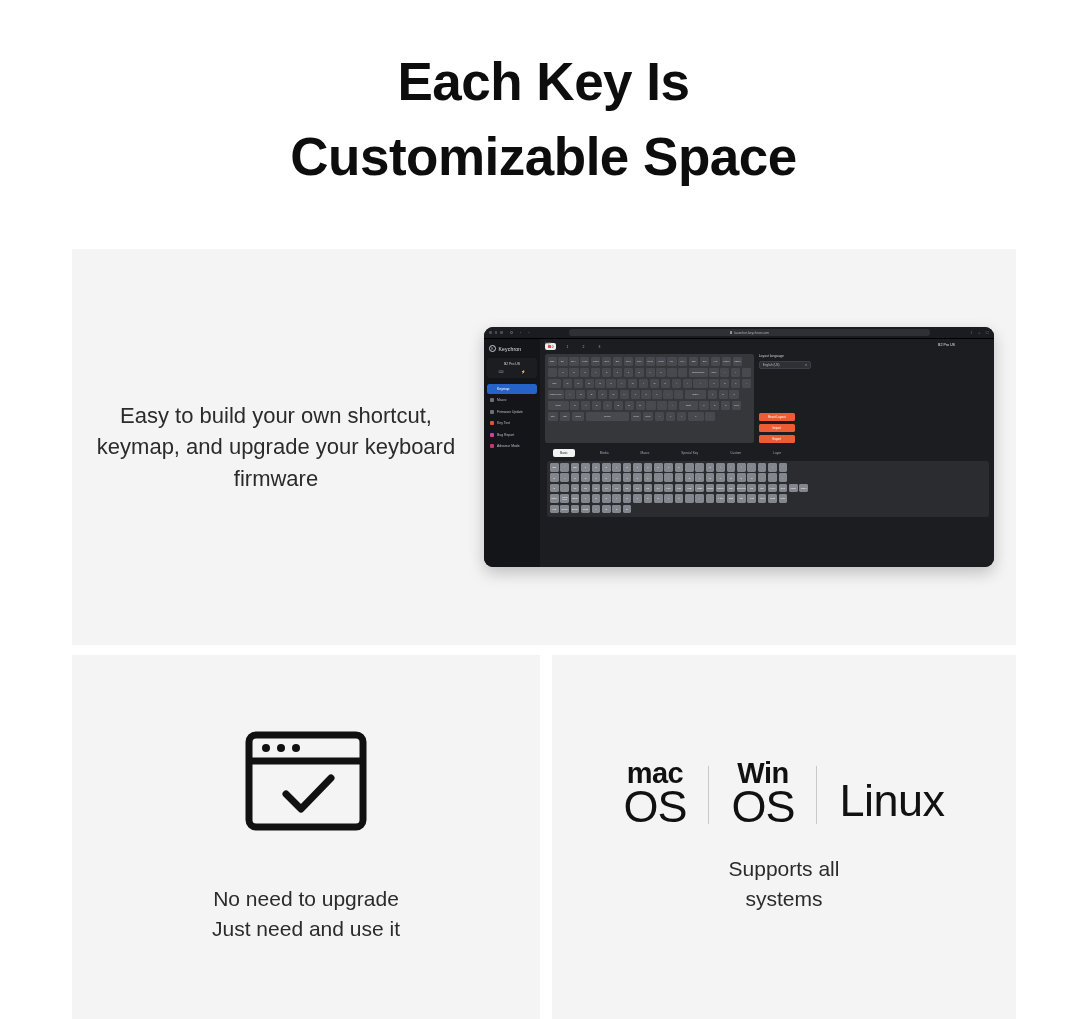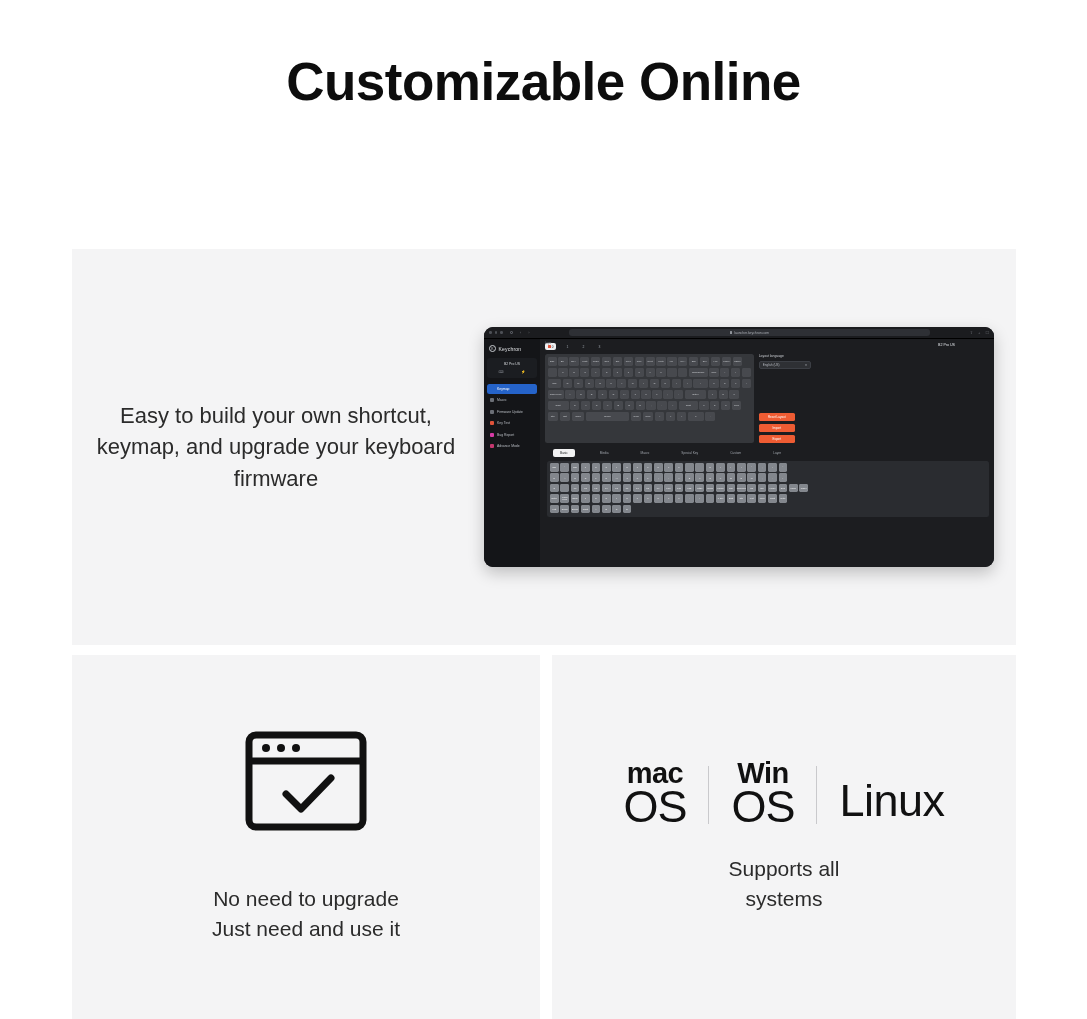--- a/index.html
+++ b/index.html
@@ -161,21 +161,22 @@
     display:flex;align-items:center;justify-content:center;
     font-size:2.3px; color:#f2f3f4; text-align:center; line-height:1;
   }
 </style>
 </head>
 <body>
 
 <div class="page">
 
   <h1 class="headline">
-    <span class="l2">Customizable Online</span>
+    <span>Each Key Is</span>
+    <span class="l2">Customizable Space</span>
   </h1>
 
   <div class="cards">
 
     <div class="card card-hero">
       <div class="hero-text">Easy to build your own shortcut, keymap, and upgrade your keyboard firmware</div>
 
       <div class="hero-shot">
         <div class="app">
 

